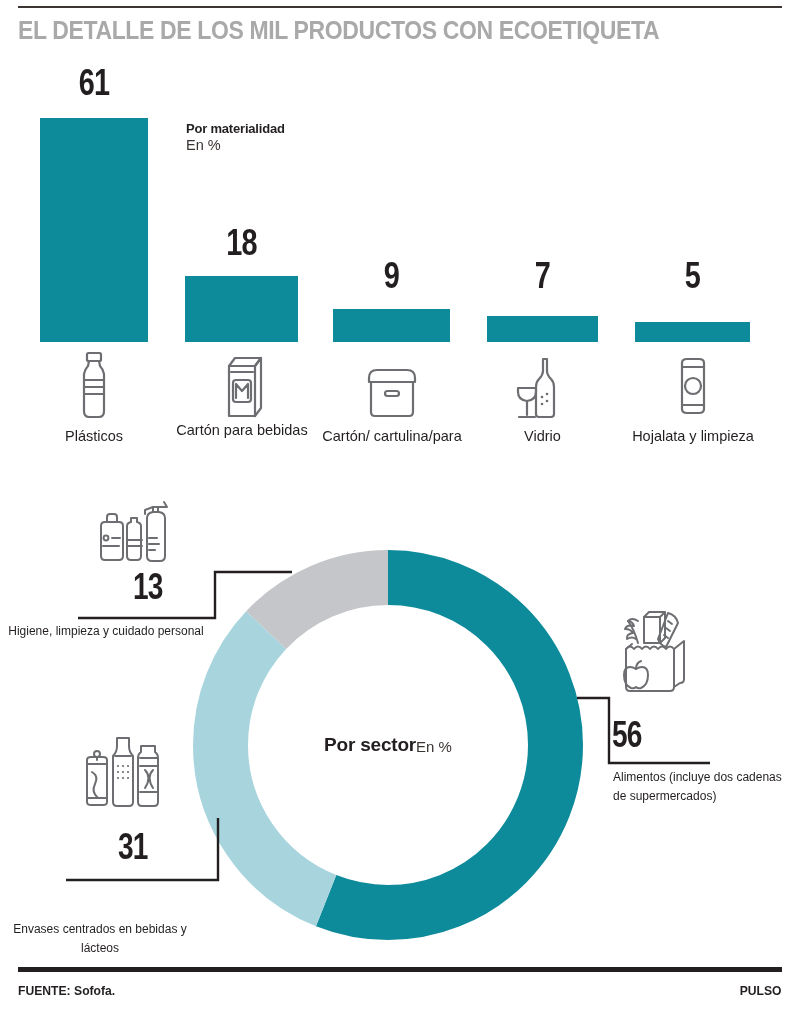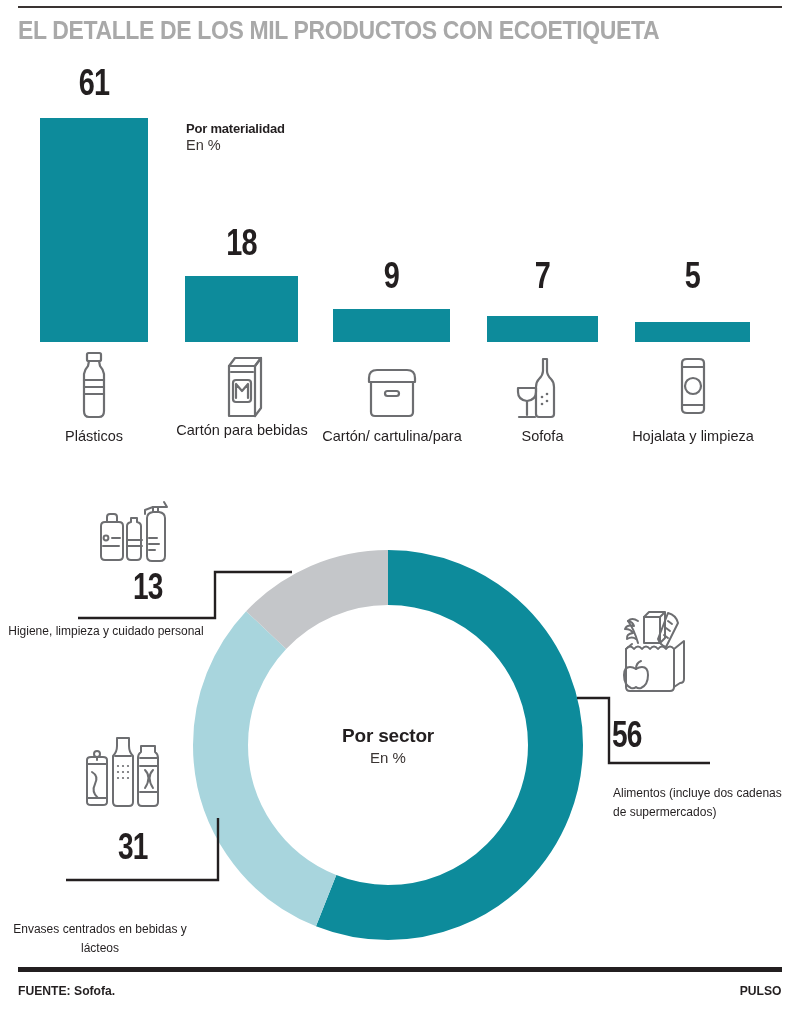--- a/index.html
+++ b/index.html
@@ -41,21 +41,21 @@
   }
 
   .section-head{position:absolute;}
   .section-head .sh-title{font-size:13px;font-weight:bold;color:#231f20;letter-spacing:-0.2px;}
   .section-head .sh-sub{font-size:14.5px;color:#3a3432;margin-top:1px;}
 
   
   .donut-wrap{position:absolute;left:193px;top:550px;width:390px;height:390px;}
   .donut-center{
     position:absolute;left:0;top:0;width:390px;height:390px;
-    display:flex;flex-direction:column;align-items:center;justify-content:center;
+    display:flex;flex-direction:row;align-items:center;justify-content:center;
     pointer-events:none;
   }
   .donut-center .dc-title{font-size:19px;font-weight:bold;letter-spacing:-0.2px;color:#231f20;}
   .donut-center .dc-sub{font-size:15px;color:#3a3432;margin-top:2px;}
 
   
   .callout-num{
     font-size:36px;font-weight:bold;color:#231f20;letter-spacing:-1px;
     font-stretch:condensed;transform:scaleX(0.78);transform-origin:left bottom;
     line-height:34px;
@@ -140,21 +140,21 @@
           <path d="M29 3 v12 q0 4 -4 8 -3 3 -3 8 v27 q0 3 3 3 h12 q3 0 3 -3 v-27 q0 -5 -3 -8 -4 -4 -4 -8 v-12 z"></path>
           <circle cx="28" cy="41" r="1.3" fill="#6d6e71" stroke="none"></circle>
           <circle cx="33" cy="38" r="1.3" fill="#6d6e71" stroke="none"></circle>
           <circle cx="33" cy="45" r="1.3" fill="#6d6e71" stroke="none"></circle>
           <circle cx="28" cy="48" r="1.3" fill="#6d6e71" stroke="none"></circle>
           <path d="M4 32 h18 v4 q0 8 -9 9 -9 -1 -9 -9 z"></path>
           <path d="M13 45 v14"></path>
           <path d="M5 61 h16"></path>
         </svg>
       </div>
-      <div class="bar-label" style="left:487px;top:428px;width:111px;">Sofofa</div>
+      <div class="bar-label" style="left:487px;top:428px;width:111px;">Vidrio</div>
     </div>
 
     <div>
       <div class="bar-value" style="left:635px;top:255px;width:115px;">5</div>
       <div class="bar-rect" style="left:635px;width:115px;top:322px;height:20px;"></div>
       <div class="bar-icon" style="left:635px;top:352px;width:115px;height:70px;">
         <svg width="46" height="68" viewBox="0 0 46 68" fill="none" stroke="#6d6e71" stroke-width="2.2" stroke-linejoin="round" stroke-linecap="round">
           <path d="M12 9 q0 -4 5 -4 h12 q5 0 5 4 v46 q0 4 -5 4 h-12 q-5 0 -5 -4 z"></path>
           <path d="M12 13 h22 M12 51 h22"></path>
           <circle cx="23" cy="32" r="8"></circle>
@@ -259,20 +259,20 @@
         <path d="M16 14 q6 8 10 22"></path>
 
         <path d="M18 60 q-6 0 -6 8 q0 10 7 13 q3 1 5 -1 q2 2 5 1 q7 -3 7 -13 q0 -8 -6 -8 q-3 0 -6 2 q-3 -2 -6 -2 z"></path>
         <path d="M24 62 q0 -6 5 -8"></path>
       </svg>
     </div>
     <div class="callout-num" style="position:absolute;left:612px;top:718px;width:120px;text-align:left;">56</div>
     <svg class="leader" style="left:575px;top:690px;" width="145" height="80">
       <path d="M2 8 H34 V73 H135" fill="none" stroke="#231f20" stroke-width="2.4"></path>
     </svg>
-    <div class="callout-txt" style="position:absolute;left:613px;top:768px;width:185px;text-align:left;margin-top:16px;">Alimentos (incluye dos cadenas de supermercados)</div>
+    <div class="callout-txt" style="position:absolute;left:613px;top:768px;width:185px;text-align:left;">Alimentos (incluye dos cadenas de supermercados)</div>
   </div>
 
   <div class="bot-rule"></div>
   <div class="src">FUENTE: Sofofa.</div>
   <div class="brand">PULSO</div>
 
 </div>
 
 </body></html>

